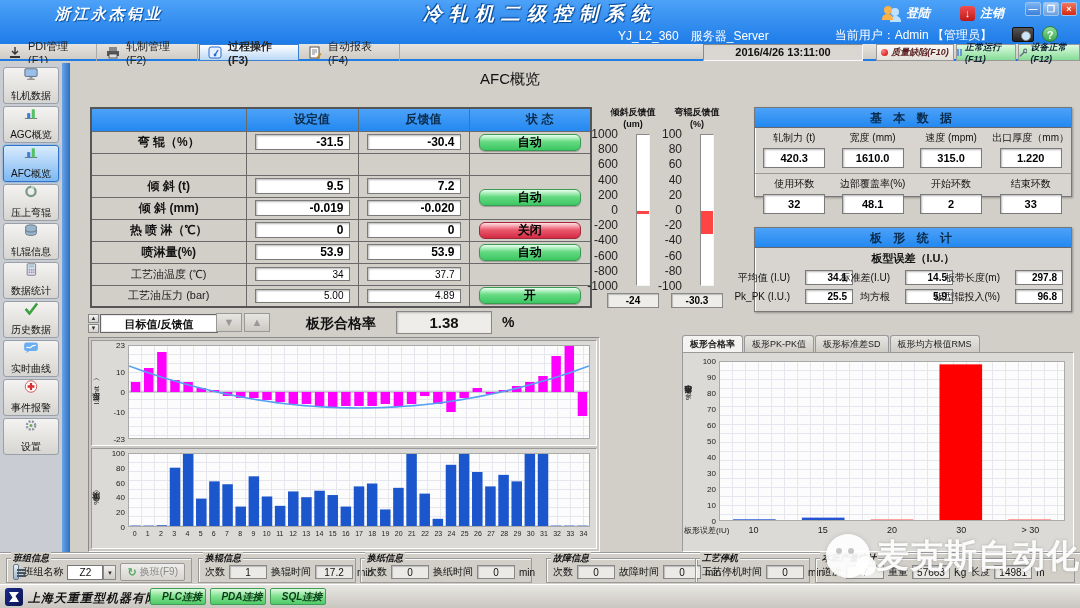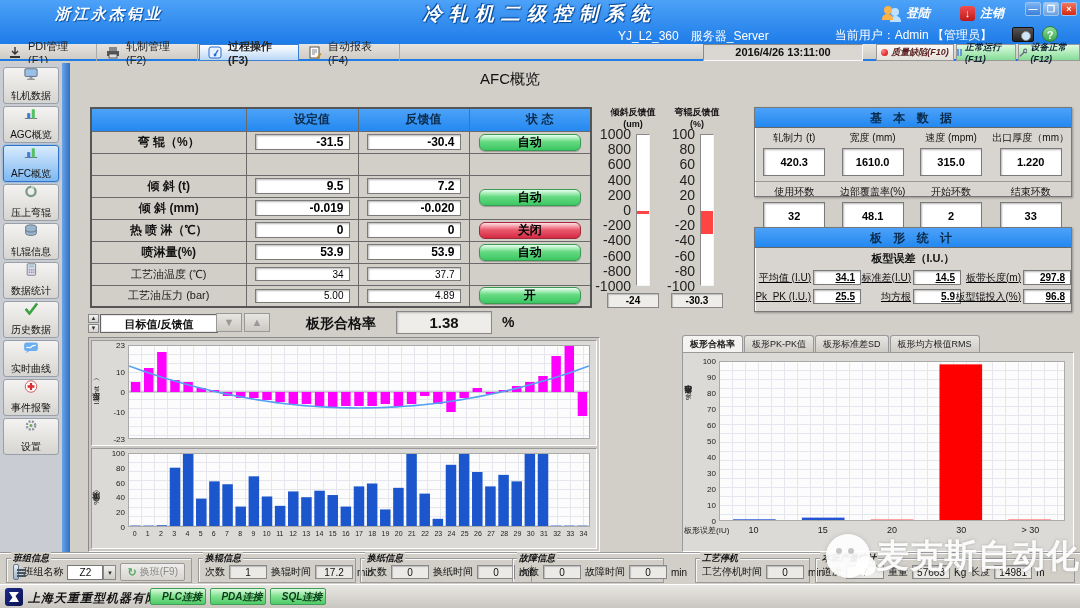--- a/index.html
+++ b/index.html
@@ -57,35 +57,35 @@
   .sbtn{width:102px;height:17px;margin:0 auto;display:flex;align-items:center;justify-content:center;font:bold 12px "Liberation Sans",sans-serif;border-radius:6px;cursor:pointer;}
   .sbtn.green{background:linear-gradient(#eafff0,#66da82 45%,#3cc763);border:1px solid #3a9a52;box-shadow:0 1px 1px rgba(0,0,0,.25);}
   .sbtn.red{background:linear-gradient(#ffe0e4,#ea5a6e 45%,#d42a44);border:1px solid #a02838;}
   
   .gauge{position:absolute;top:106px;width:62px;text-align:center;}
   .g0{left:602px;} .g1{left:666px;}
   .gtitle{font:bold 9px "Liberation Sans",sans-serif;color:#111;}
   .gunit{font:bold 9px "Liberation Sans",sans-serif;color:#111;}
   .gbody{position:relative;height:158px;margin-top:2px;}
   .gticks{position:absolute;left:0;top:3px;width:30px;height:152px;}
-  .gticks .tk{position:absolute;right:1px;transform:translateY(-50%);font-size:14px;color:#222;margin-left:8px;}
+  .gticks .tk{position:absolute;right:14px;transform:translateY(-50%);font-size:12px;color:#222;margin-left:8px;}
   .gtrack{position:absolute;left:34px;top:3px;width:14px;height:152px;background:#fff;border:1px solid;border-color:#8a8a8a #f4f4f4 #f4f4f4 #8a8a8a;}
   .gfill{position:absolute;left:0;width:12px;background:#ff4444;}
   .gread{margin:4px auto 0;width:52px;height:15px;background:#efede9;border:1px solid #888;box-shadow:inset 1px 1px 1px #bbb;font:bold 10px/14px "Liberation Sans",sans-serif;}
   
   .panel{position:absolute;left:754px;width:318px;border:1px solid #777;box-shadow:1px 1px 0 #fff inset,1px 1px 2px rgba(0,0,0,.3);background:#d8d5d0;}
   .phead{height:20px;background:linear-gradient(#4da2f8,#2388f0);font:bold 12px/20px "Liberation Sans",sans-serif;text-align:center;color:#0a2a4a;letter-spacing:4px;border-bottom:1px solid #666;}
   .bp-grid{display:grid;grid-template-columns:repeat(4,1fr);}
   .bp-cell{padding:3px 2px 5px;text-align:center;}
   .bp-cell.row2{border-top:1px solid #999;}
   .bp-cell .fl{font-size:10px;color:#111;white-space:nowrap;}
-  .bp-cell .vbox{width:62px;height:28px;margin:3px auto 0;font:bold 11px "Liberation Sans",sans-serif;justify-content:center;}
+  .bp-cell .vbox{width:62px;height:20px;margin:3px auto 0;font:bold 11px "Liberation Sans",sans-serif;justify-content:center;}
   .subtt{font:bold 11px "Liberation Sans",sans-serif;text-align:center;padding:3px 0 1px;color:#111;}
   .sp-grid{display:grid;grid-template-columns:108px 100px 110px;padding:1px 0 5px;}
-  .sp-cell{display:flex;align-items:center;justify-content:flex-end;gap:2px;padding:2px 2px;text-decoration:underline;}
+  .sp-cell{display:flex;align-items:center;justify-content:flex-end;gap:15px;padding:2px 10px;}
   .sp-cell .fl{font-size:10px;color:#111;white-space:nowrap;}
   .sp-cell .vbox{width:48px;height:15px;font:bold 10px "Liberation Sans",sans-serif;flex:0 0 auto;}
   
   .spinner{position:absolute;left:88px;top:313px;height:20px;display:flex;align-items:center;}
   .spinbtns{display:flex;flex-direction:column;gap:1px;margin-right:1px;}
   .spinbtns i{width:11px;height:9px;background:linear-gradient(#f4f4f2,#d2d0cc);border:1px solid #888;font:6px/7px sans-serif;text-align:center;color:#333;cursor:pointer;}
   .selbox{width:118px;height:19px;background:#fff;border:1px solid #666;box-shadow:inset 0 0 0 1px #e8e8e8;font:bold 11px/18px "Liberation Sans",sans-serif;text-align:center;color:#111;}
   .tri{position:absolute;top:313px;width:26px;height:19px;background:linear-gradient(#e8e6e2,#ccc9c3);border:1px solid #999;color:#9a9archivedb;text-align:center;font:11px/17px sans-serif;color:#999;cursor:pointer;}
   .tri.dn{left:216px;} .tri.up{left:244px;}
   .pr-label{position:absolute;left:306px;top:315px;font:bold 14px "Liberation Sans",sans-serif;color:#111;}
@@ -745,21 +745,21 @@
     <div class="group" style="left:360px;width:172px">
       <span class="gt">换纸信息</span>
       <div class="grow">
         <span>次数</span>
           <span class="sbox">0</span>
         <span>换纸时间</span>
           <span class="sbox">0</span>
         <span>min</span>
       </div>
     </div>
-    <div class="group" style="left:512px;width:152px">
+    <div class="group" style="left:546px;width:152px">
       <span class="gt">故障信息</span>
       <div class="grow">
         <span>次数</span>
           <span class="sbox">0</span>
         <span>故障时间</span>
           <span class="sbox">0</span>
         <span>min</span>
       </div>
     </div>
     <div class="group" style="left:695px;width:115px">

